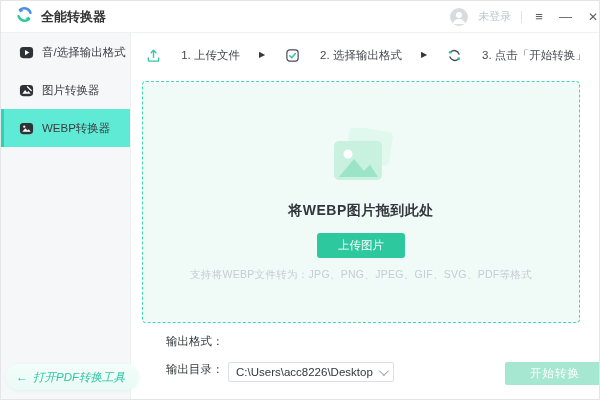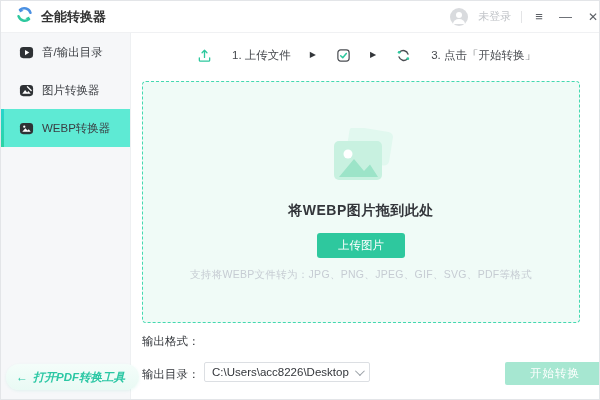--- a/index.html
+++ b/index.html
@@ -21,37 +21,37 @@
   .sidebar{position:absolute;left:0;top:32px;width:130px;height:368px;background:#f6f7f9;border-right:1px solid #eef0f2;box-sizing:border-box;}
   .side-item{position:relative;height:38px;display:flex;align-items:center;gap:8px;padding-left:17px;cursor:pointer;}
   .side-item .lbl{font-size:11.5px;color:#3a3d42;}
   .side-item.active{background:#5eead4;}
   .side-item.active::before{content:"";position:absolute;left:0;top:0;bottom:0;width:3px;background:linear-gradient(180deg,#29d4cd,#2bd3a3);}
   .side-icon{width:16px;height:16px;display:flex;align-items:center;justify-content:center;}
 
   
   .pdf-pill{position:absolute;left:5px;bottom:9px;height:26px;display:flex;align-items:center;gap:5px;padding:0 14px 0 10px;background:linear-gradient(180deg,#f4fdfa,#e9faf4);border-radius:14px;cursor:pointer;box-shadow:0 1px 3px rgba(46,200,160,0.10);}
   .pdf-pill .arrow{color:#2bc7a4;font-size:12px;font-weight:bold;}
-  .pdf-pill .txt{color:#2bc7a4;font-size:11.5px;font-weight:bold;font-style:italic;}
+  .pdf-pill .txt{color:#2bc7a4;font-size:11.5px;font-weight:normal;font-style:italic;}
 
   
   .steps{position:absolute;left:130px;top:32px;width:470px;height:44px;display:flex;align-items:center;justify-content:center;gap:19px;}
   .step{display:flex;align-items:center;gap:20px;}
   .step .s-lbl{font-size:11.5px;color:#46494e;}
   .step-arrow{font-size:8px;color:#33363a;line-height:1;}
 
   
   .dropzone{position:absolute;left:141px;top:80px;width:438px;height:242px;box-sizing:border-box;background:#f0fbf7;border:1px dashed #43d9b0;border-radius:4px;display:flex;flex-direction:column;align-items:center;}
   .dz-pic{margin-top:46px;}
   .dz-title{margin-top:12px;font-size:14px;font-weight:bold;color:#33363b;letter-spacing:0.5px;}
   .dz-upload{margin-top:13px;width:88px;height:25px;background:#2ec89e;border:none;border-radius:3px;color:#fff;font-size:11.5px;display:flex;align-items:center;justify-content:center;cursor:pointer;font-family:Liberation Sans, sans-serif;}
   .dz-support{position:absolute;bottom:40px;width:100%;text-align:center;font-size:10.5px;color:#c6ccd3;letter-spacing:0.3px;}
 
   
-  .ctl-row{position:absolute;display:flex;align-items:flex-end;}
+  .ctl-row{position:absolute;display:flex;align-items:flex-start;margin-left:24px;}
   .ctl-row .ctl-lbl{font-size:11.5px;color:#33363b;width:62px;}
   .select{box-sizing:border-box;width:166px;height:20px;background:#fff;border:1px solid #dcdfe3;border-radius:2px;display:flex;align-items:center;padding:0 7px;cursor:pointer;}
   .select .val{font-size:11.5px;color:#33363b;flex:1;white-space:nowrap;overflow:hidden;}
   .chev{width:6px;height:6px;border-right:1px solid #9aa0a6;border-bottom:1px solid #9aa0a6;transform:rotate(45deg) translateY(-2px);margin-left:4px;flex:none;}
   .row-format{left:141px;top:333px;}
   .row-dir{left:141px;top:361px;}
 
   .convert-btn{position:absolute;left:504px;top:361px;width:100px;height:23px;background:#a6e7d1;border:none;border-radius:2px;color:#ffffff;font-size:11.5px;display:flex;align-items:center;justify-content:center;cursor:pointer;font-family:inherit;letter-spacing:1px;}
 </style>
 </head>
@@ -87,21 +87,21 @@
   </div>
 
   <div class="sidebar">
     <div class="side-item">
       <span class="side-icon">
         <svg width="15" height="15" viewBox="0 0 16 16">
           <rect x="1" y="2" width="14" height="12" rx="3.5" fill="#2e3135"></rect>
           <path d="M6.4 5.2 L11 8 L6.4 10.8 Z" fill="#fff"></path>
         </svg>
       </span>
-      <span class="lbl">音/输出目录</span>
+      <span class="lbl">音/选择输出格式</span>
     </div>
     <div class="side-item">
       <span class="side-icon">
         <svg width="15" height="15" viewBox="0 0 16 16">
           <rect x="1" y="2" width="14" height="12" rx="3.5" fill="#2e3135"></rect>
           <path d="M3.5 11.5 L6.5 7.5 L8.7 10 L10 8.6 L12.5 11.5 Z" fill="#fff"></path>
           <path d="M9 4 L13 8" stroke="#fff" stroke-width="1.4" stroke-linecap="round"></path>
         </svg>
       </span>
       <span class="lbl">图片转换器</span>
@@ -129,20 +129,21 @@
       <span class="s-lbl">1. 上传文件</span>
     </div>
     <span class="step-arrow">▶</span>
     <div class="step">
       <span class="side-icon">
         <svg width="15" height="15" viewBox="0 0 16 16">
           <rect x="2" y="2" width="12" height="12" rx="3" fill="none" stroke="#4b4e53" stroke-width="1.3"></rect>
           <path d="M5 8.2 L7.2 10.4 L11 5.8" fill="none" stroke="#2ec89e" stroke-width="1.6" stroke-linecap="round" stroke-linejoin="round"></path>
         </svg>
       </span>
+      <span class="s-lbl">2. 选择输出格式</span>
     </div>
     <span class="step-arrow">▶</span>
     <div class="step">
       <span class="side-icon">
         <svg width="15" height="15" viewBox="0 0 16 16">
           <path d="M12.8 6.5 A5.3 5.3 0 0 0 4 4.3" fill="none" stroke="#4b4e53" stroke-width="1.5" stroke-linecap="round"></path>
           <path d="M3.2 9.5 A5.3 5.3 0 0 0 12 11.7" fill="none" stroke="#4b4e53" stroke-width="1.5" stroke-linecap="round"></path>
           <circle cx="3.4" cy="4.6" r="1.5" fill="#2ec89e"></circle>
           <circle cx="12.6" cy="11.4" r="1.5" fill="#2ec89e"></circle>
         </svg>

